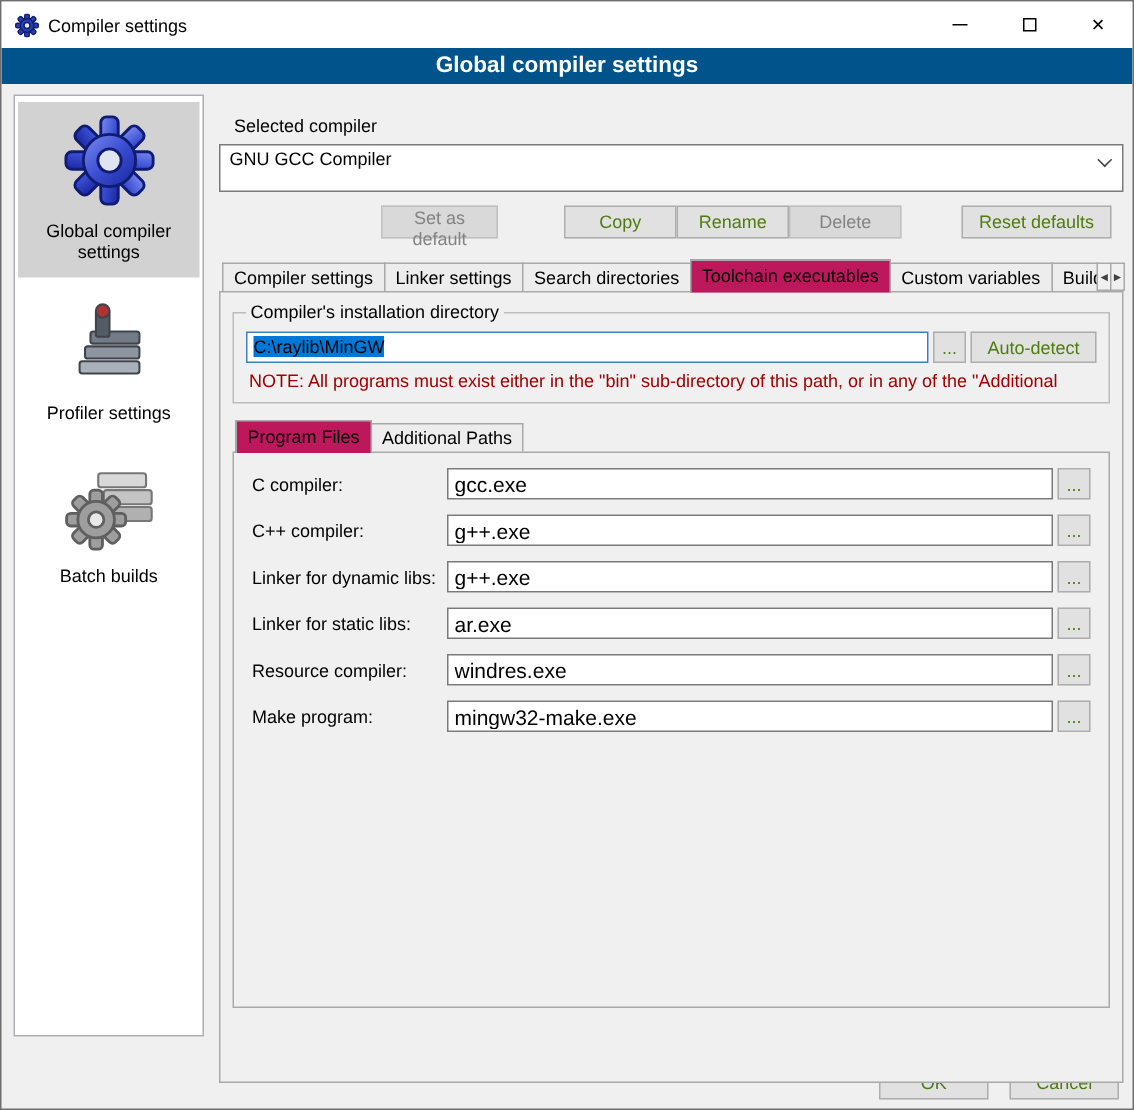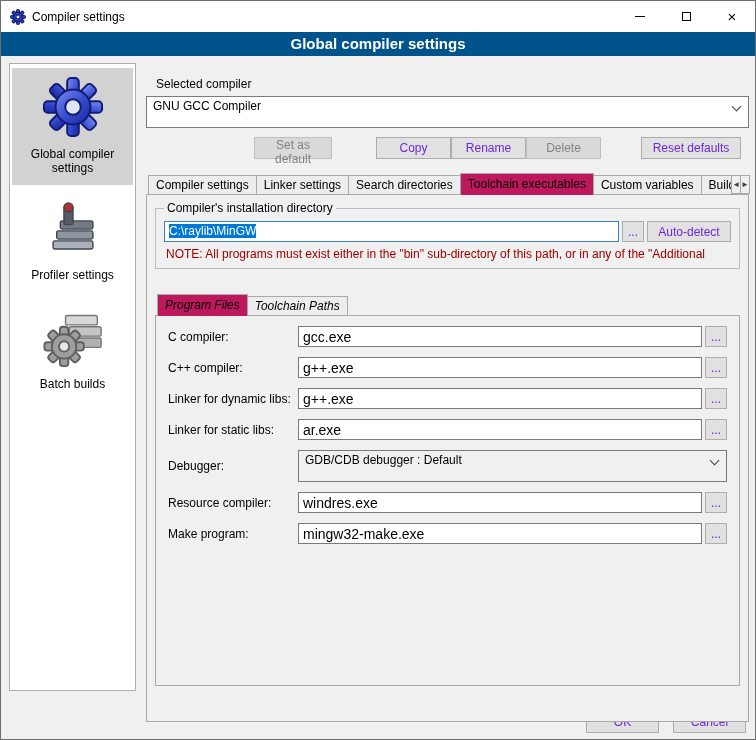--- a/index.html
+++ b/index.html
@@ -49,21 +49,21 @@
     padding:0 22px 0 6px; line-height:19px; white-space:nowrap; overflow:hidden;
   }
   .combo.top-combo { margin-top:5px; }
   .chev {
     position:absolute; right:8px; top:6px; width:7px; height:7px;
     border-right:1.5px solid #404040; border-bottom:1.5px solid #404040;
     transform:rotate(45deg);
   }
 
   .btn {
-    font-family:inherit; font-size:12px; color:#6d28d9;
+    font-family:inherit; font-size:12px; color:#4d7c0f;
     background:#e1e1e1; border:1px solid #adadad; height:22px; padding:0 6px;
   }
   .btn.disabled { background:#d9d9d9; border-color:#bfbfbf; color:#838383; }
 
   .actions { display:flex; margin-top:9px; height:22px; }
   .a-setdef { margin-left:108px; width:78px; }
   .a-copy   { margin-left:44px; width:75px; }
   .a-rename { width:75px; }
   .a-delete { width:75px; }
   .a-reset  { margin-left:auto; margin-right:8px; width:100px; }
@@ -91,28 +91,28 @@
   }
 
   
   .groupbox { margin:6px 8px 0; border:1px solid #bcbcbc; padding:4px 8px 6px; }
   .groupbox legend { padding:0 3px; font-size:12px; }
   .dir-row { display:flex; margin-top:2px; }
   .dir-input {
     flex:1; height:21px; background:#fff; border:1px solid #3d7ebd;
     padding:2px 4px; line-height:15px; white-space:nowrap; overflow:hidden;
   }
-  .seltext { background:#0078d7; color:#ffffff; }
+  .seltext { background:#0078d7; color:#000000; }
   .browse { width:22px; height:21px; margin-left:3px; padding:0; flex:none; line-height:10px; }
   .autodetect { width:84px; height:21px; margin-left:3px; padding:0; flex:none;text-align:center; }
   .note {
     margin:5px 2px 1px; color:#a00000; white-space:nowrap; overflow:hidden;
   }
 
-  .subtabstrip { display:flex; align-items:flex-end; height:22px; margin:24px 8px 0; padding-left:2px;font-style:italic; }
+  .subtabstrip { display:flex; align-items:flex-end; height:22px; margin:10px 8px 0; padding-left:2px; }
   .subpanel {
     margin:0 8px; border:1px solid #a9a9a9; background:#f0f0f0;
     height:371px; padding-top:10px; position:relative; z-index:1;
   }
 
   .frow { display:flex; align-items:center; margin:0 12px 10px; }
   .flabel { width:130px; flex:none; }
   .frow input {
     flex:1; height:21px; border:1px solid #7a7a7a; background:#fff;
     font-family:inherit; font-size:14px; padding:0 4px; min-width:0;
@@ -255,21 +255,21 @@
             <span class="seltext">C:\raylib\MinGW</span>
           </div>
           <button class="btn browse">...</button>
           <button class="btn autodetect">Auto-detect</button>
         </div>
         <div class="note">NOTE: All programs must exist either in the "bin" sub-directory of this path, or in any of the "Additional</div>
       </fieldset>
 
       <div class="subtabstrip">
         <div class="tab active">Program Files</div>
-        <div class="tab">Toolchain Paths</div>
+        <div class="tab">Additional Paths</div>
       </div>
 
       <div class="subpanel">
 
         <div class="frow">
           <span class="flabel">C compiler:</span>
           <input value="gcc.exe" style="">
           <button class="btn browse">...</button>
         </div>
 
@@ -284,27 +284,20 @@
           <input value="g++.exe" style="">
           <button class="btn browse">...</button>
         </div>
 
         <div class="frow">
           <span class="flabel">Linker for static libs:</span>
           <input value="ar.exe" style="">
           <button class="btn browse">...</button>
         </div>
 
-        <div class="frow">
-          <span class="flabel">Debugger:</span>
-          <div class="combo field-combo">
-            <span>GDB/CDB debugger : Default</span>
-            <span class="chev"></span>
-          </div>
-        </div>
 
         <div class="frow">
           <span class="flabel">Resource compiler:</span>
           <input value="windres.exe" style="">
           <button class="btn browse">...</button>
         </div>
 
         <div class="frow">
           <span class="flabel">Make program:</span>
           <input value="mingw32-make.exe" style="">

